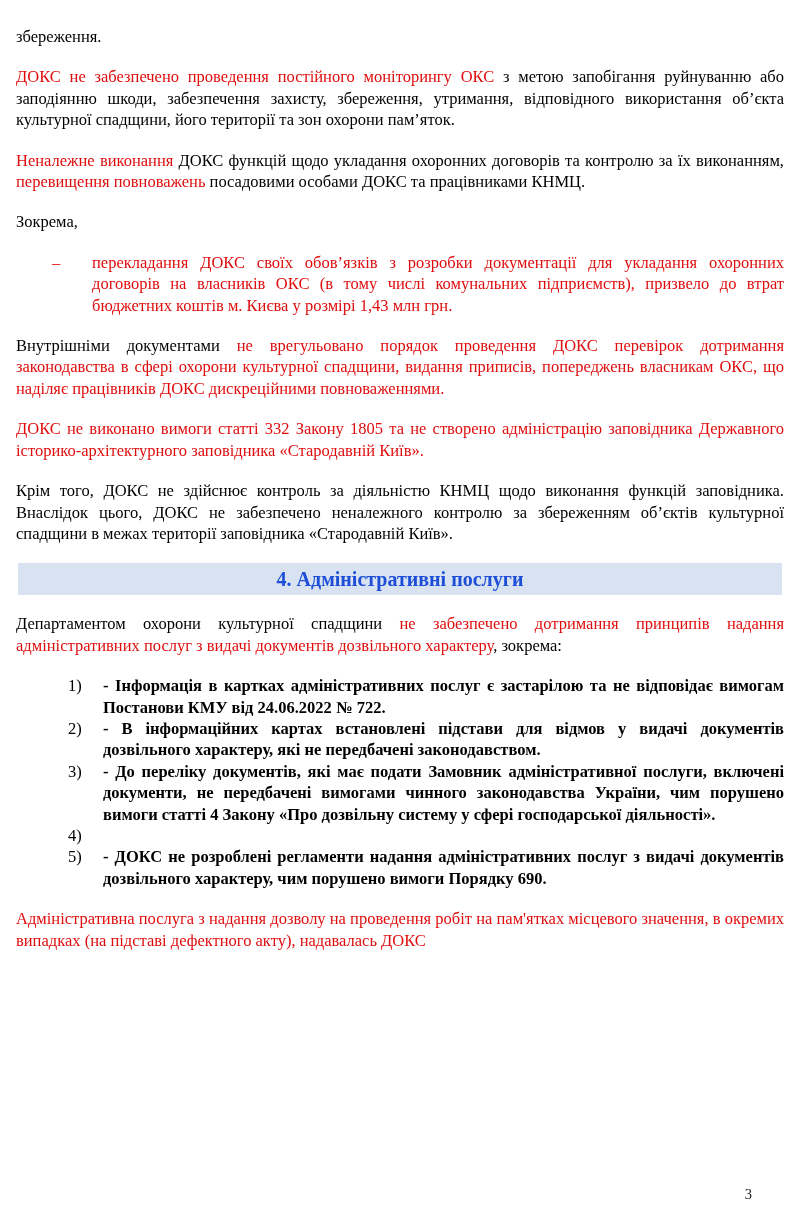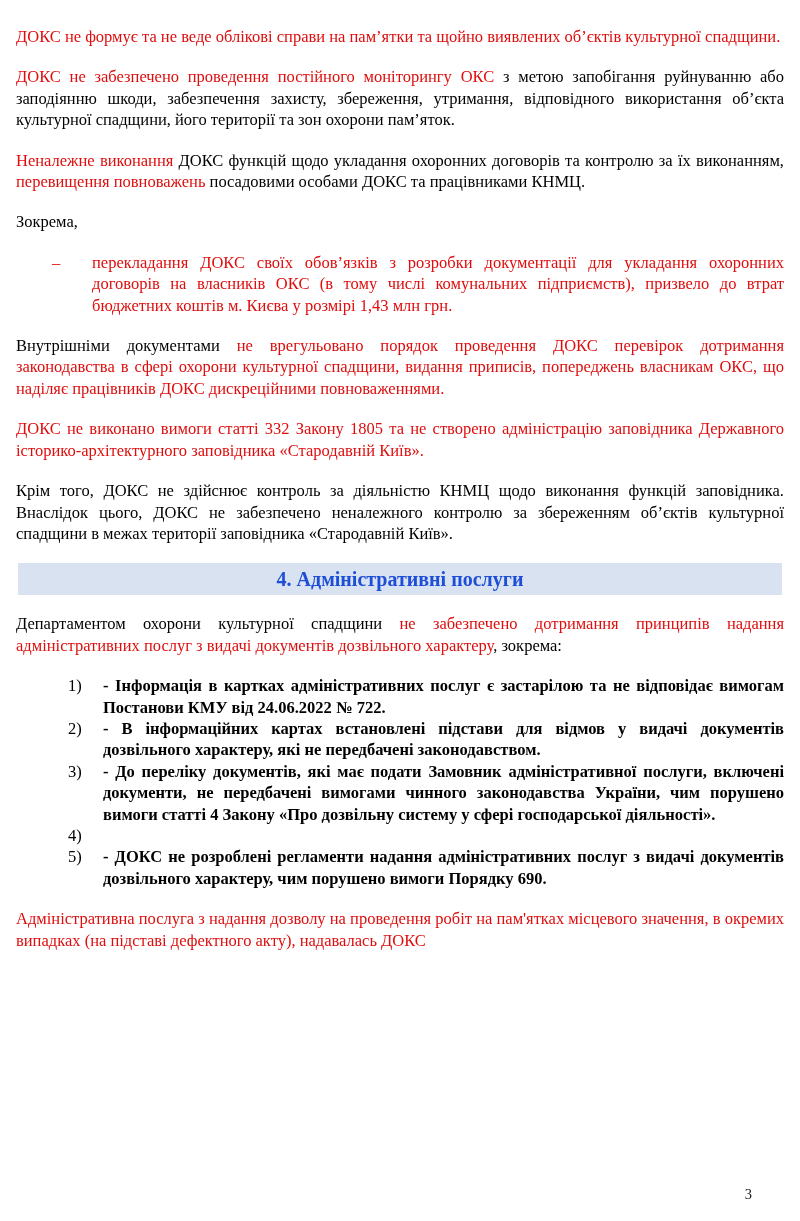--- a/index.html
+++ b/index.html
@@ -65,22 +65,22 @@
     font-size: 14.5px;
     color: #1a1a1a;
   }
 </style>
 </head>
 <body>
 
 <div class="page">
   <div class="content">
 
+    <p class="para"><span>збереження.</span></p>
 
-    <p class="para"><span class="run-red">ДОКС не формує та не веде облікові справи на пам’ятки та щойно виявлених об’єктів культурної спадщини.</span></p>
 
     <p class="para"><span class="run-red">ДОКС не забезпечено проведення постійного моніторингу ОКС</span><span> з метою запобігання руйнуванню або заподіянню шкоди, забезпечення захисту, збереження, утримання, відповідного використання об’єкта культурної спадщини, його території та зон охорони пам’яток.</span></p>
 
     <p class="para"><span class="run-red">Неналежне виконання</span><span> ДОКС функцій щодо укладання охоронних договорів та контролю за їх виконанням, </span><span class="run-red">перевищення повноважень</span><span> посадовими особами ДОКС та працівниками КНМЦ.</span></p>
 
     <p class="para"><span>Зокрема,</span></p>
 
     <div class="dash-item">
       <span class="dash-marker">–</span>
       <span class="dash-text"><span class="run-red">перекладання ДОКС своїх обов’язків з розробки документації для укладання охоронних договорів на власників ОКС (в тому числі комунальних підприємств), призвело до втрат бюджетних коштів м. Києва у розмірі 1,43 млн грн.</span></span>

